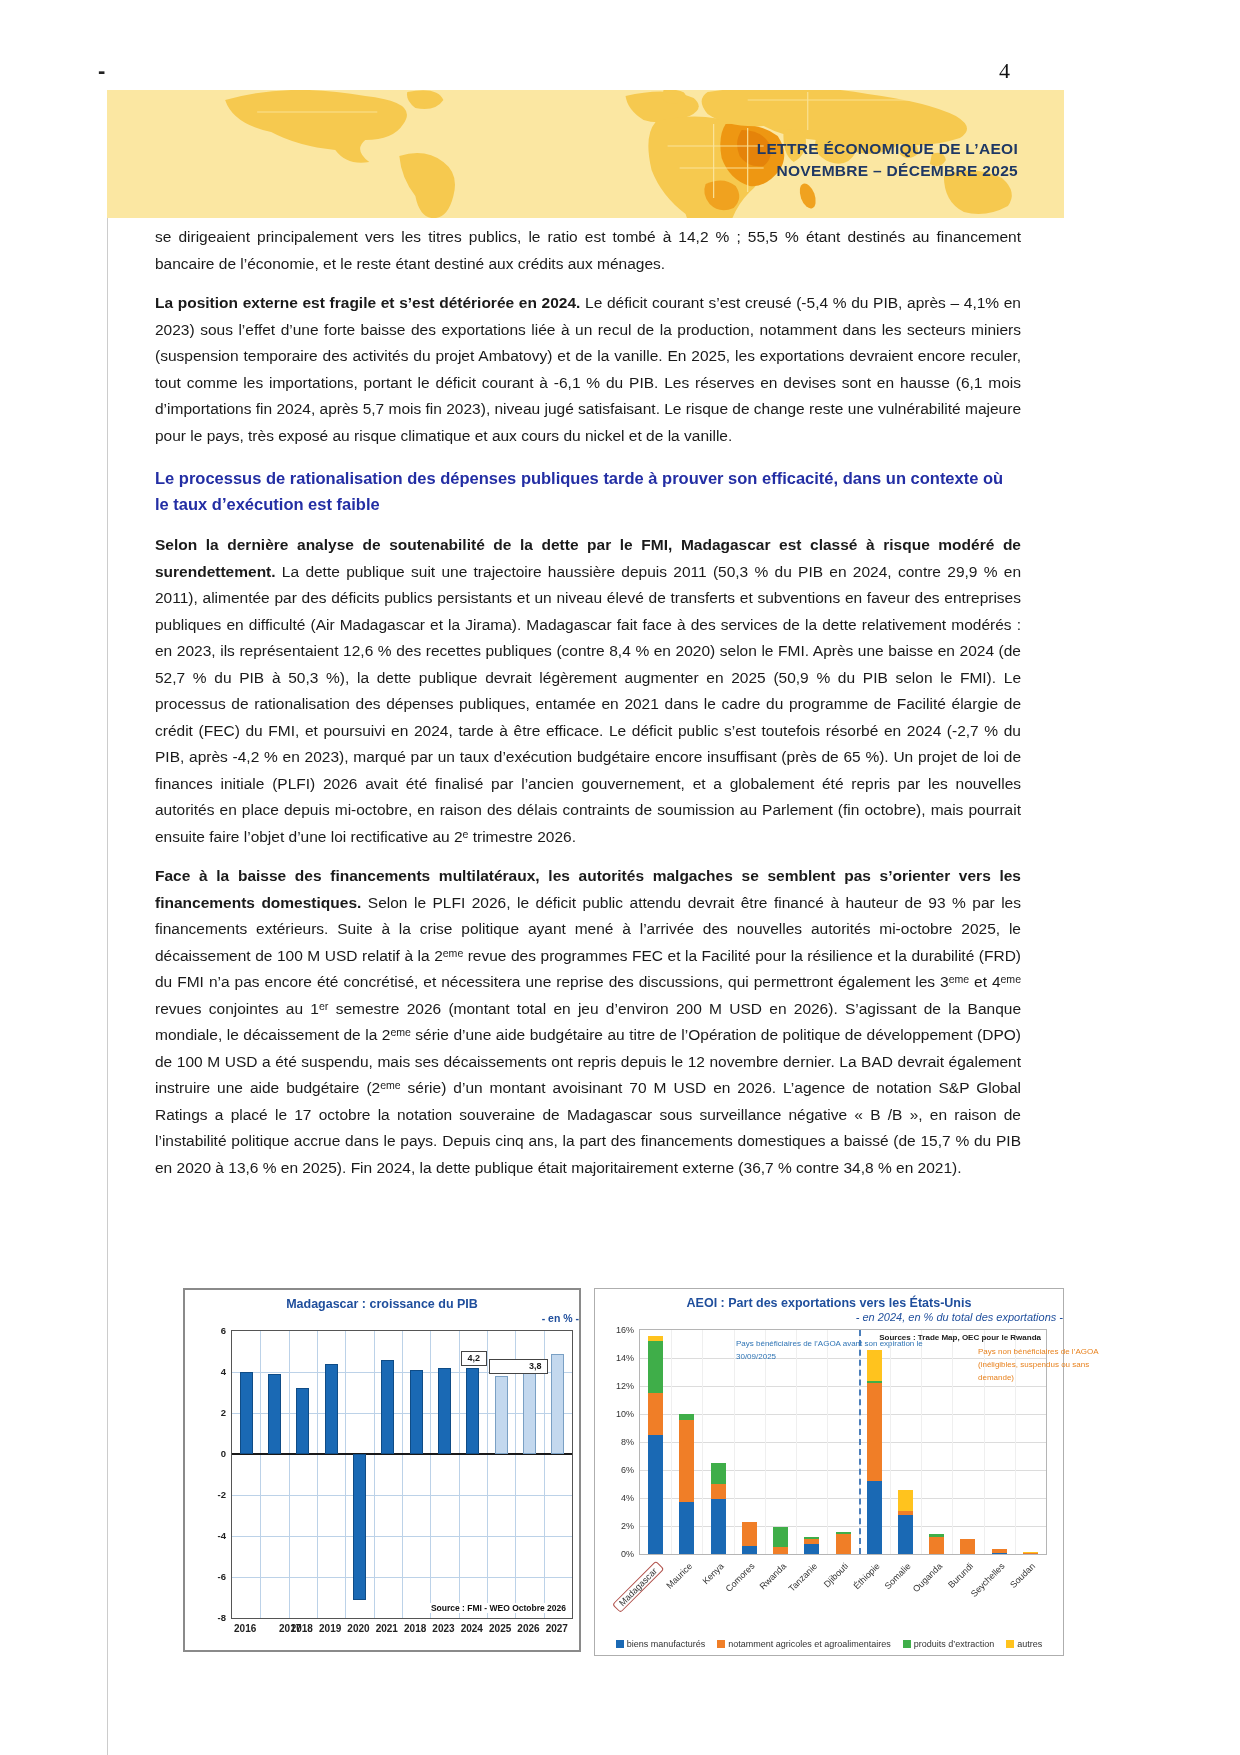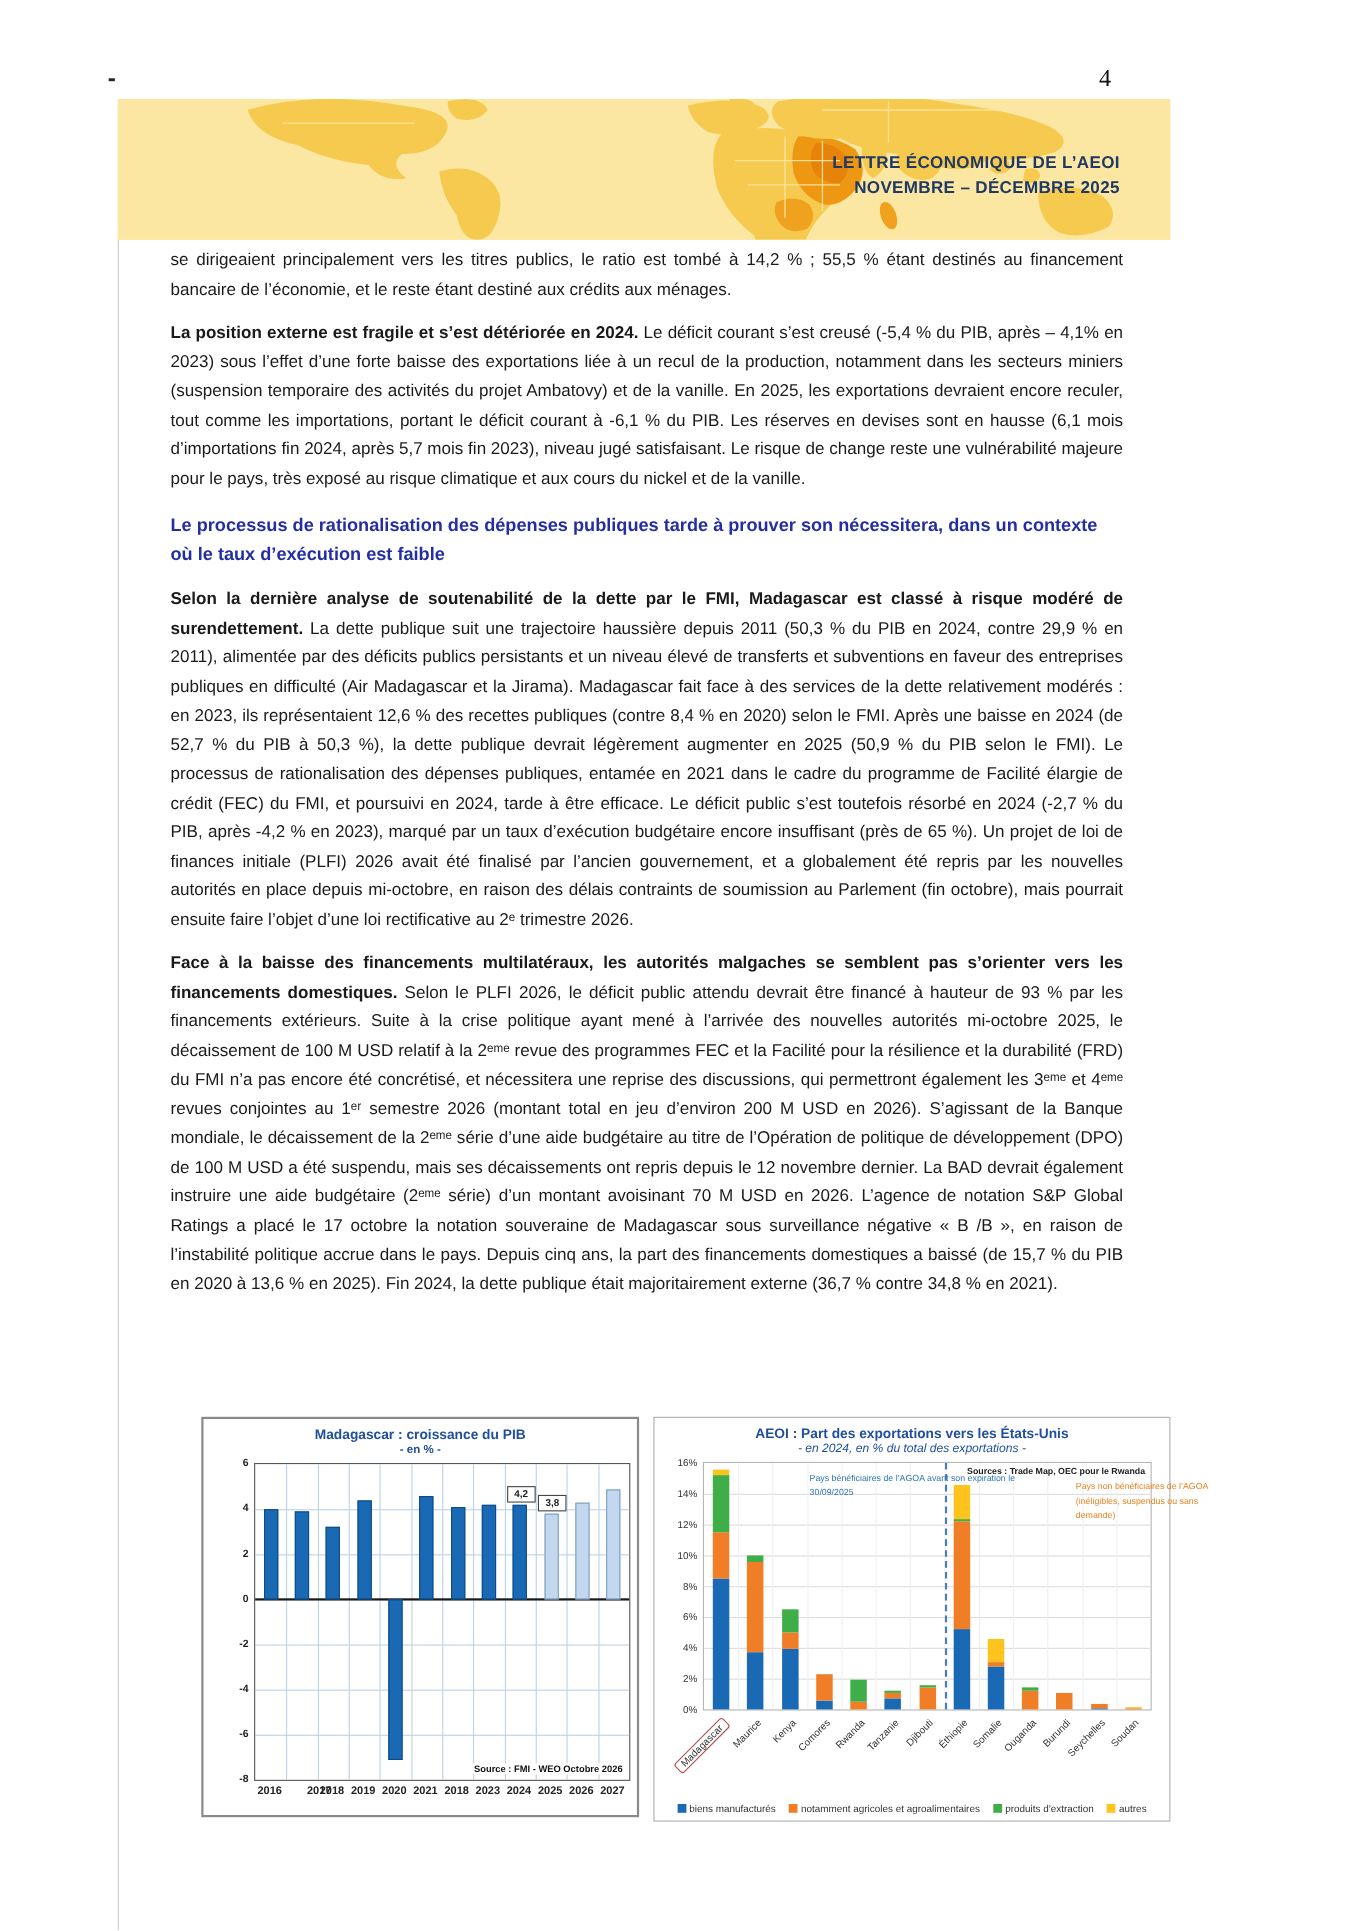--- a/index.html
+++ b/index.html
@@ -16,21 +16,21 @@
   .body{position:absolute;left:155px;top:224px;width:866px;font-size:15.5px;line-height:1.71;
         text-align:justify;}
   .para{margin:0 0 13px 0;}
   .lead{font-weight:700;}
   .heading{margin:17px 0 15px 0;color:#232ea4;font-size:16.5px;line-height:1.55;font-weight:700;text-align:left;}
   .charts{position:absolute;left:183px;top:1288px;display:flex;gap:13px;}
   .chart-box{background:#ffffff;box-sizing:border-box;position:relative;}
   .chart-box.gdp{width:398px;height:364px;border:2px solid #8a8a8a;}
   .chart-box.exp{width:470px;height:368px;border:1px solid #aeaeae;}
   .c-title{margin-top:7px;text-align:center;font-size:12.5px;font-weight:700;color:#1f4e9c;}
-  .c-sub{margin:1px 0 6px 0;text-align:center;font-size:10.5px;font-weight:700;color:#1f4e9c;}
+  .c-sub{margin:1px 0 6px 0;text-align:right;font-size:10.5px;font-weight:700;color:#1f4e9c;}
   .c-sub.it{font-style:italic;font-weight:400;font-size:11px;}
   .gdp-plot{position:relative;margin-left:46px;width:340px;height:287px;border:1px solid #555;}
   .hgrid{position:absolute;left:0;right:0;height:1px;background:#bcd2e8;}
   .vgrid{position:absolute;top:0;bottom:0;width:1px;background:#bcd2e8;}
   .zeroline{position:absolute;left:0;right:0;height:2px;background:#1a1a1a;}
   .gbar{position:absolute;width:13px;border:1px solid;box-sizing:border-box;}
   .ylab{position:absolute;left:-36px;width:30px;text-align:right;font-size:9.5px;font-weight:700;color:#222;}
   .dlabel{position:absolute;width:24px;height:13px;background:#fff;border:1px solid #444;
           font-size:9px;font-weight:700;text-align:center;line-height:13px;z-index:3;}
   .gdp-source{position:absolute;right:4px;bottom:5px;font-size:8.5px;font-weight:700;color:#111;background:#fff;padding:0 2px;z-index:2;}
@@ -95,21 +95,21 @@
       <div>LETTRE ÉCONOMIQUE DE L’AEOI</div>
       <div>NOVEMBRE – DÉCEMBRE 2025</div>
     </div>
   </div>
 
   <div class="left-rule"></div>
 
   <div class="body">
     <p class="para">se dirigeaient principalement vers les titres publics, le ratio est tombé à 14,2 % ; 55,5 % étant destinés au financement bancaire de l’économie, et le reste étant destiné aux crédits aux ménages.</p>
     <p class="para"><span class="lead">La position externe est fragile et s’est détériorée en 2024.</span><span> Le déficit courant s’est creusé (-5,4 % du PIB, après – 4,1% en 2023) sous l’effet d’une forte baisse des exportations liée à un recul de la production, notamment dans les secteurs miniers (suspension temporaire des activités du projet Ambatovy) et de la vanille. En 2025, les exportations devraient encore reculer, tout comme les importations, portant le déficit courant à -6,1 % du PIB. Les réserves en devises sont en hausse (6,1 mois d’importations fin 2024, après 5,7 mois fin 2023), niveau jugé satisfaisant. Le risque de change reste une vulnérabilité majeure pour le pays, très exposé au risque climatique et aux cours du nickel et de la vanille.</span></p>
-    <h2 class="heading">Le processus de rationalisation des dépenses publiques tarde à prouver son nécessitera, dans un contexte où le taux d’exécution est faible</h2>
+    <h2 class="heading">Le processus de rationalisation des dépenses publiques tarde à prouver son efficacité, dans un contexte où le taux d’exécution est faible</h2>
     <p class="para"><span class="lead">Selon la dernière analyse de soutenabilité de la dette par le FMI, Madagascar est classé à risque modéré de surendettement.</span><span> La dette publique suit une trajectoire haussière depuis 2011 (50,3 % du PIB en 2024, contre 29,9 % en 2011), alimentée par des déficits publics persistants et un niveau élevé de transferts et subventions en faveur des entreprises publiques en difficulté (Air Madagascar et la Jirama). Madagascar fait face à des services de la dette relativement modérés : en 2023, ils représentaient 12,6 % des recettes publiques (contre 8,4 % en 2020) selon le FMI. Après une baisse en 2024 (de 52,7 % du PIB à 50,3 %), la dette publique devrait légèrement augmenter en 2025 (50,9 % du PIB selon le FMI). Le processus de rationalisation des dépenses publiques, entamée en 2021 dans le cadre du programme de Facilité élargie de crédit (FEC) du FMI, et poursuivi en 2024, tarde à être efficace. Le déficit public s’est toutefois résorbé en 2024 (-2,7 % du PIB, après -4,2 % en 2023), marqué par un taux d’exécution budgétaire encore insuffisant (près de 65 %). Un projet de loi de finances initiale (PLFI) 2026 avait été finalisé par l’ancien gouvernement, et a globalement été repris par les nouvelles autorités en place depuis mi-octobre, en raison des délais contraints de soumission au Parlement (fin octobre), mais pourrait ensuite faire l’objet d’une loi rectificative au 2ᵉ trimestre 2026.</span></p>
     <p class="para"><span class="lead">Face à la baisse des financements multilatéraux, les autorités malgaches se semblent pas s’orienter vers les financements domestiques.</span><span> Selon le PLFI 2026, le déficit public attendu devrait être financé à hauteur de 93 % par les financements extérieurs. Suite à la crise politique ayant mené à l’arrivée des nouvelles autorités mi-octobre 2025, le décaissement de 100 M USD relatif à la 2ᵉᵐᵉ revue des programmes FEC et la Facilité pour la résilience et la durabilité (FRD) du FMI n’a pas encore été concrétisé, et nécessitera une reprise des discussions, qui permettront également les 3ᵉᵐᵉ et 4ᵉᵐᵉ revues conjointes au 1ᵉʳ semestre 2026 (montant total en jeu d’environ 200 M USD en 2026). S’agissant de la Banque mondiale, le décaissement de la 2ᵉᵐᵉ série d’une aide budgétaire au titre de l’Opération de politique de développement (DPO) de 100 M USD a été suspendu, mais ses décaissements ont repris depuis le 12 novembre dernier. La BAD devrait également instruire une aide budgétaire (2ᵉᵐᵉ série) d’un montant avoisinant 70 M USD en 2026. L’agence de notation S&amp;P Global Ratings a placé le 17 octobre la notation souveraine de Madagascar sous surveillance négative « B /B », en raison de l’instabilité politique accrue dans le pays. Depuis cinq ans, la part des financements domestiques a baissé (de 15,7 % du PIB en 2020 à 13,6 % en 2025). Fin 2024, la dette publique était majoritairement externe (36,7 % contre 34,8 % en 2021).</span></p>
   </div>
 
   <div class="charts">
 
     <div class="chart-box gdp">
       <div class="c-title">Madagascar : croissance du PIB</div>
       <div class="c-sub">- en % -</div>
       <div class="gdp-plot" id="gdp-plot">
@@ -146,21 +146,21 @@
           <div class="gbar" style="height: 90.2px; left: 92.6667px; top: 32.8px; background: rgb(26, 105, 180); border-color: rgb(15, 76, 134);"></div>
           <div class="gbar" style="height: 145.55px; left: 121px; top: 123px; background: rgb(26, 105, 180); border-color: rgb(15, 76, 134);"></div>
           <div class="gbar" style="height: 94.3px; left: 149.333px; top: 28.7px; background: rgb(26, 105, 180); border-color: rgb(15, 76, 134);"></div>
           <div class="gbar" style="height: 84.05px; left: 177.667px; top: 38.95px; background: rgb(26, 105, 180); border-color: rgb(15, 76, 134);"></div>
           <div class="gbar" style="height: 86.1px; left: 206px; top: 36.9px; background: rgb(26, 105, 180); border-color: rgb(15, 76, 134);"></div>
           <div class="gbar" style="height: 86.1px; left: 234.333px; top: 36.9px; background: rgb(26, 105, 180); border-color: rgb(15, 76, 134);"></div>
           <div class="gbar" style="height: 77.9px; left: 262.667px; top: 45.1px; background: rgb(195, 216, 238); border-color: rgb(122, 160, 196);"></div>
           <div class="gbar" style="height: 88.15px; left: 291px; top: 34.85px; background: rgb(195, 216, 238); border-color: rgb(122, 160, 196);"></div>
           <div class="gbar" style="height: 100.45px; left: 319.333px; top: 22.55px; background: rgb(195, 216, 238); border-color: rgb(122, 160, 196);"></div>
           <div class="dlabel" style="left: 228.833px; top: 19.9px;">4,2</div>
-          <div class="dlabel" style="left: 257.167px; top: 28.1px;">3,8</div>
+          <div class="dlabel" style="left: 257.167px; top: 28.1px; padding-left: 33px;">3,8</div>
         </div>
       <div class="gdp-xlabels" id="gdp-x">
           <div class="gxlab" style="left: 46px; width: 28.3333px;">2016</div>
           <div class="gxlab" style="left: 91px; width: 28.3333px;">2017</div>
           <div class="gxlab" style="left: 102.667px; width: 28.3333px;">2018</div>
           <div class="gxlab" style="left: 131px; width: 28.3333px;">2019</div>
           <div class="gxlab" style="left: 159.333px; width: 28.3333px;">2020</div>
           <div class="gxlab" style="left: 187.667px; width: 28.3333px;">2021</div>
           <div class="gxlab" style="left: 216px; width: 28.3333px;">2018</div>
           <div class="gxlab" style="left: 244.333px; width: 28.3333px;">2023</div>

